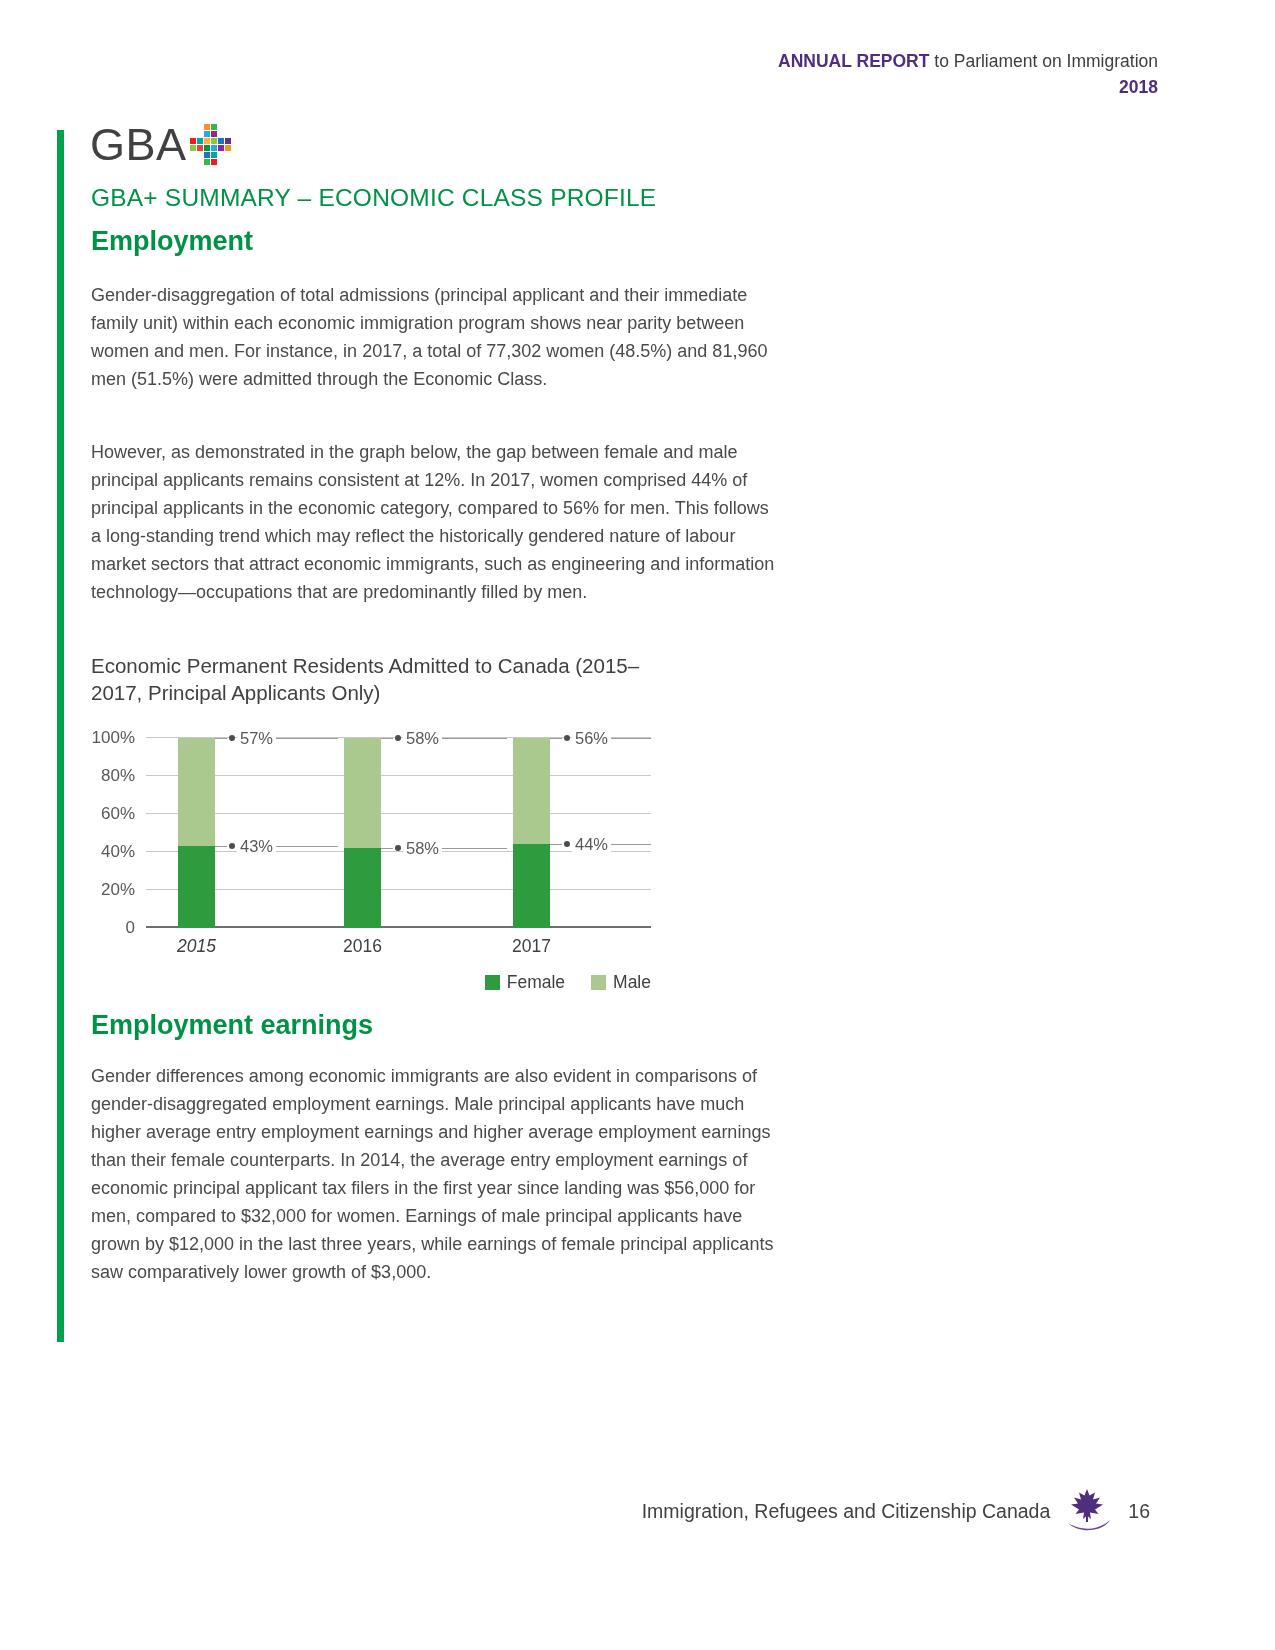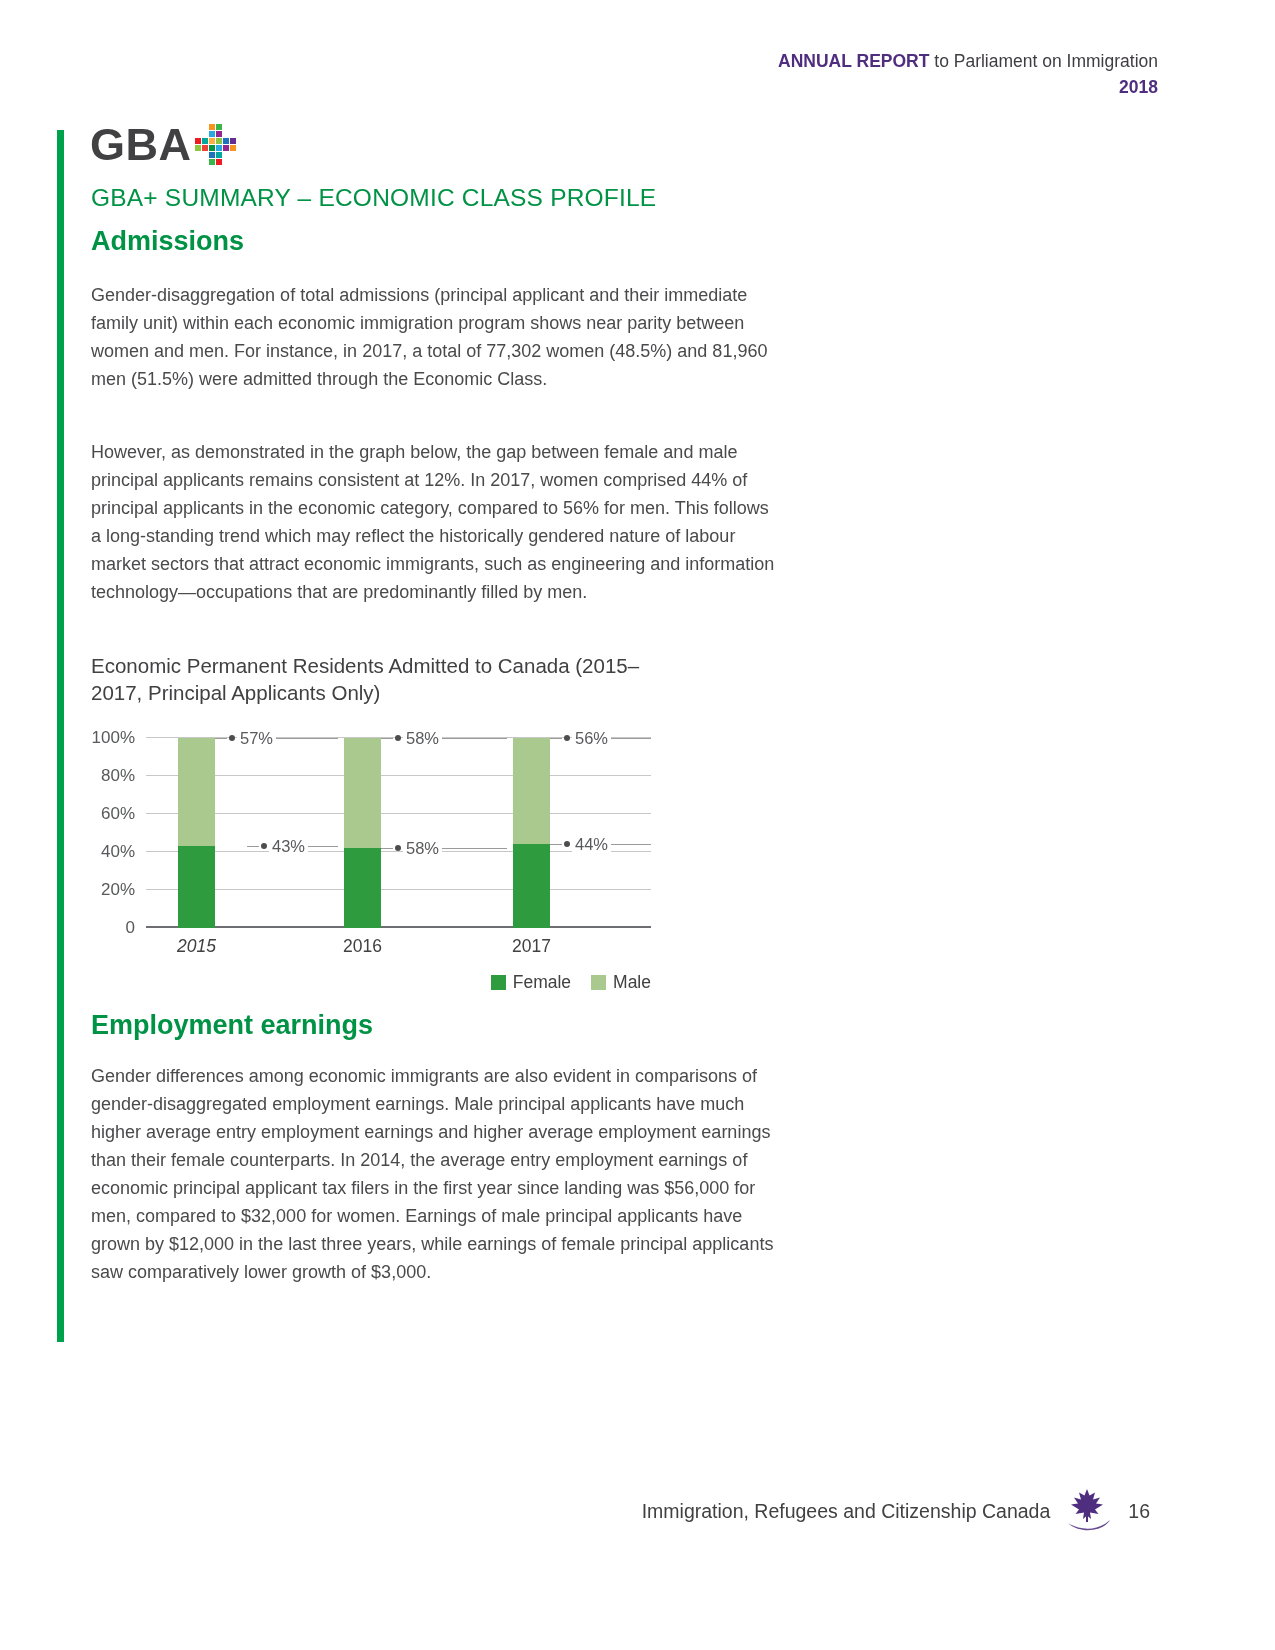--- a/index.html
+++ b/index.html
@@ -5,21 +5,21 @@
   * { margin:0; padding:0; box-sizing:border-box; }
   html,body { background:#ffffff; }
   .page {
     position:relative; width:1275px; height:1650px; background:#ffffff;
     font-family:"Liberation Sans","DejaVu Sans",sans-serif; overflow:hidden;
   }
   .header { position:absolute; top:48px; right:117px; text-align:right; font-size:17.5px; line-height:1.5; color:#3f3d43; }
   .purple-bold { color:#4f2d7f; font-weight:700; }
   .accent-bar { position:absolute; left:57px; top:130px; width:7px; height:1212px; background:#00a14b; }
   .gba-logo { position:absolute; left:90px; top:122px; display:flex; align-items:flex-start; }
-  .gba-text { font-size:45px; font-weight:700; color:#414042; line-height:1; letter-spacing:0.5px; }
+  .gba-text { font-size:45px; font-weight:400; color:#414042; line-height:1; letter-spacing:0.5px; }
   .gba-plus { margin-left:3px; margin-top:2px; }
   .h-main { position:absolute; left:91px; top:184px; font-size:24.5px; font-weight:400; color:#009245; letter-spacing:0.2px; }
   .h-sub { position:absolute; left:91px; font-size:27px; font-weight:700; color:#009245; }
   .h-admissions { top:226px; }
   .h-employment { top:1010px; }
   .body-text { position:absolute; left:91px; width:690px; font-size:18px; line-height:28px; color:#4a4a4c; }
   .p1 { top:281px; }
   .p2 { top:438px; }
   .p3 { top:1062px; }
   .chart-title { position:absolute; left:91px; top:652px; width:565px; font-size:20.5px; font-weight:400; line-height:27px; color:#414042; }
@@ -28,21 +28,21 @@
   .gridline { position:absolute; left:55px; width:505px; height:1px; background:#c7c7c7; }
   .gridline.baseline { height:2px; background:#6d6e71; }
   .ytick { position:absolute; left:0; width:44px; text-align:right; font-size:17px; color:#58595b; line-height:18px; }
   .seg { position:absolute; width:37px; }
   .xtick { position:absolute; top:198px; width:60px; text-align:center; font-size:17.5px; color:#414042; }
   .anno { position:absolute; height:20px; display:flex; align-items:center; }
   .anno .l1 { width:12px; height:1px; background:#9b9b9b; flex:none; }
   .anno .dot { width:6px; height:6px; border-radius:50%; background:#4d4d4f; margin:0 2px; flex:none; }
   .anno .lbl { font-size:16.5px; color:#58595b; background:#ffffff; padding:0 3px; line-height:20px; white-space:nowrap; }
   .anno .l2 { flex:1; height:1px; background:#9b9b9b; }
-  .legend { margin-top:44px; width:560px; display:flex; justify-content:flex-end; gap:20px; align-items:flex-start; }
+  .legend { margin-top:44px; width:560px; display:flex; justify-content:flex-end; gap:26px; align-items:flex-start; }
   .legend-item { display:flex; align-items:center; gap:7px; font-size:17.5px; color:#414042; }
   .swatch { width:15px; height:15px; display:inline-block; }
   .footer { position:absolute; right:125px; top:1488px; display:flex; align-items:center; gap:15px; font-size:19.5px; color:#414042; }
   .leaf { flex:none; }
 </style>
 </head>
 <body>
 
 <div class="page">
 
@@ -73,21 +73,21 @@
       <rect x="28" y="21" width="6" height="6" fill="#93268f"></rect>
         <rect x="35" y="21" width="6" height="6" fill="#f7941d"></rect>
       <rect x="14" y="28" width="6" height="6" fill="#1b75bc"></rect>
         <rect x="21" y="28" width="6" height="6" fill="#00a79d"></rect>
       <rect x="14" y="35" width="6" height="6" fill="#39b54a"></rect>
         <rect x="21" y="35" width="6" height="6" fill="#ed1c24"></rect>
     </svg>
   </div>
 
   <h1 class="h-main">GBA+ SUMMARY – ECONOMIC CLASS PROFILE</h1>
-  <h2 class="h-sub h-admissions">Admissions</h2>
+  <h2 class="h-sub h-admissions">Employment</h2>
 
   <p class="body-text p1">Gender-disaggregation of total admissions (principal applicant and their immediate family unit) within each economic immigration program shows near parity between women and men. For instance, in 2017, a total of 77,302 women (48.5%) and 81,960 men (51.5%) were admitted through the Economic Class.</p>
   <p class="body-text p2">However, as demonstrated in the graph below, the gap between female and male principal applicants remains consistent at 12%. In 2017, women comprised 44% of principal applicants in the economic category, compared to 56% for men. This follows a long-standing trend which may reflect the historically gendered nature of labour market sectors that attract economic immigrants, such as engineering and information technology—occupations that are predominantly filled by men.</p>
 
   <div class="chart-title">Economic Permanent Residents Admitted to Canada (2015–2017, Principal Applicants Only)</div>
 
   <div class="chart-area">
     <div class="plot" id="plot">
         <div class="gridline" style="bottom: 190px;"></div>
         <div class="ytick" style="bottom: 181px;">100%</div>
@@ -97,21 +97,21 @@
         <div class="ytick" style="bottom: 105px;">60%</div>
         <div class="gridline" style="bottom: 76px;"></div>
         <div class="ytick" style="bottom: 67px;">40%</div>
         <div class="gridline" style="bottom: 38px;"></div>
         <div class="ytick" style="bottom: 29px;">20%</div>
         <div class="gridline baseline" style="bottom: 0px;"></div>
         <div class="ytick" style="bottom: -9px;">0</div>
         <div class="seg" style="left: 87px; bottom: 0px; height: 82px; background: rgb(46, 155, 63);"></div>
         <div class="seg" style="left: 87px; bottom: 82px; height: 108px; background: rgb(169, 201, 143);"></div>
         <div class="xtick" style="left: 75.5px; font-style: italic;">2015</div>
-        <div class="anno" style="left: 124px; width: 123px; bottom: 72px; padding-left: 32px;">
+        <div class="anno" style="left: 124px; width: 123px; bottom: 72px;">
           <div class="l1"></div>
           <div class="dot"></div>
           <div class="lbl">43%</div>
           <div class="l2"></div>
         </div>
         <div class="anno" style="left: 124px; width: 123px; bottom: 180px;">
           <div class="l1"></div>
           <div class="dot"></div>
           <div class="lbl">57%</div>
           <div class="l2"></div>

